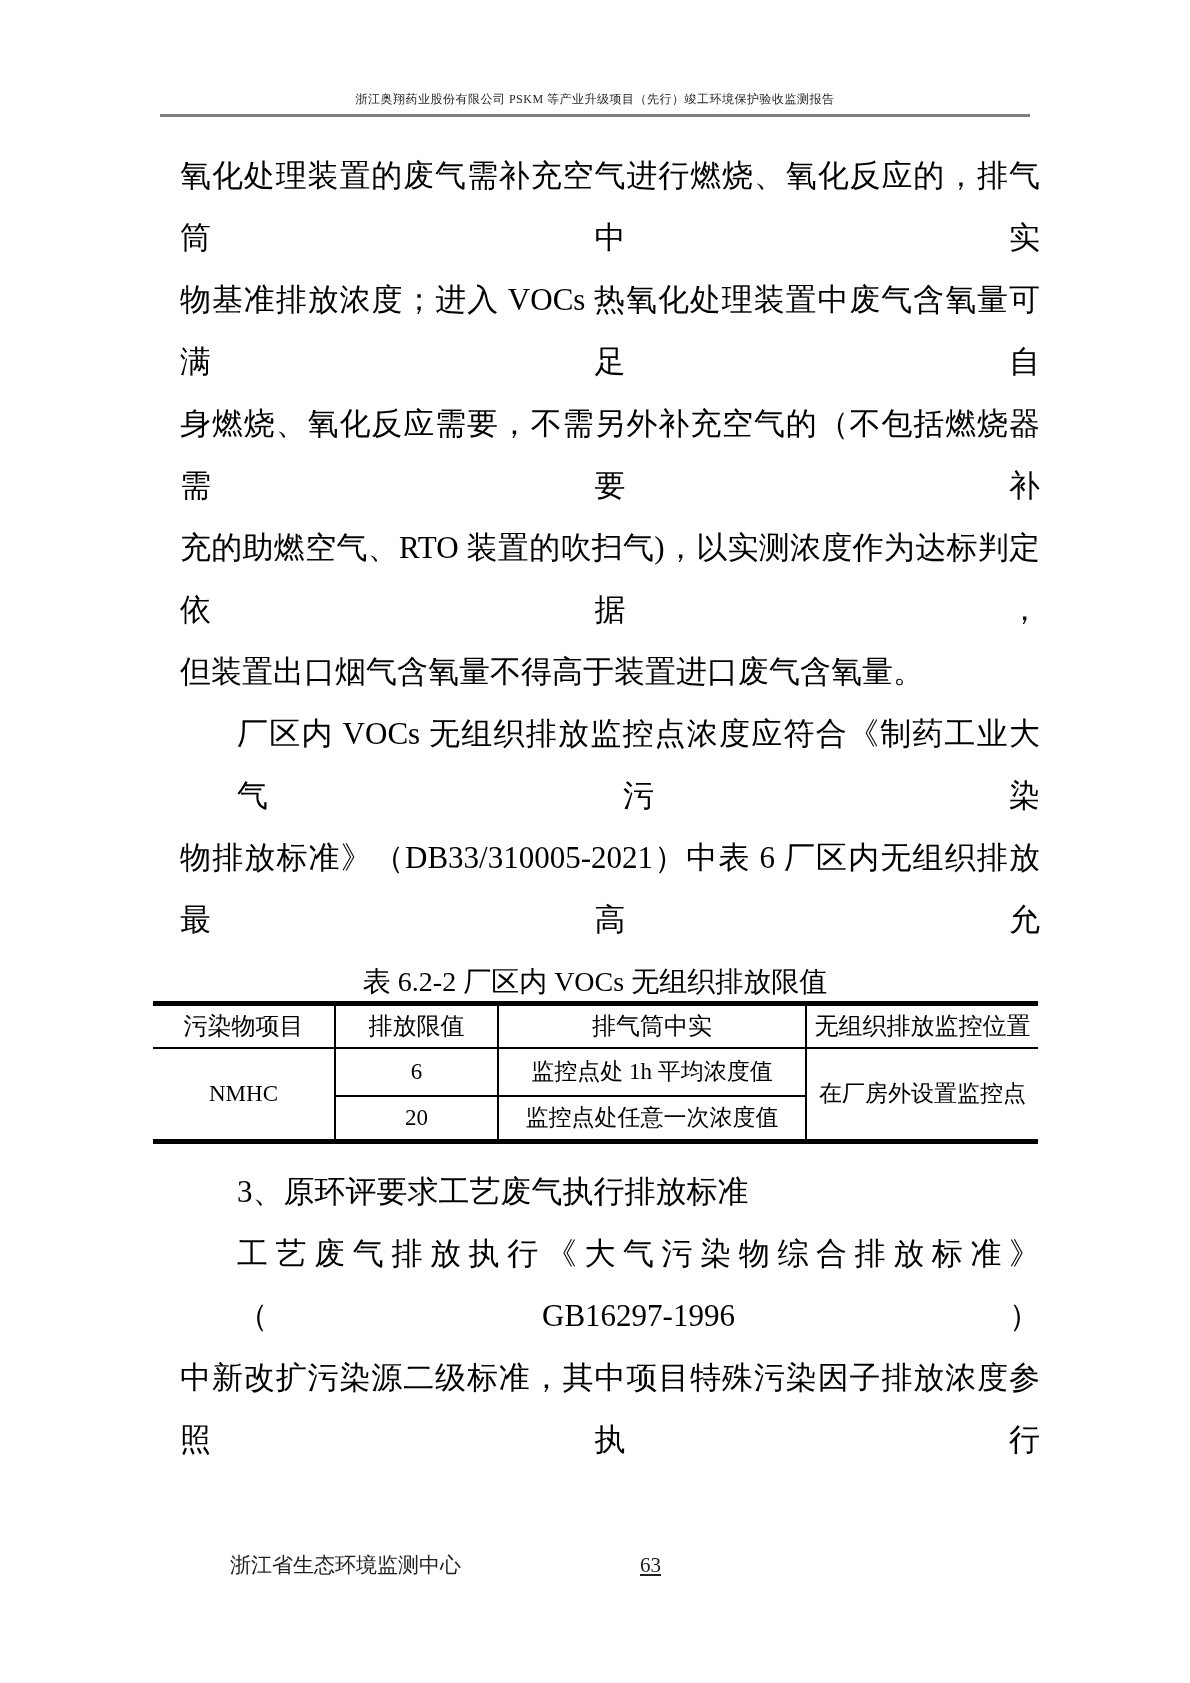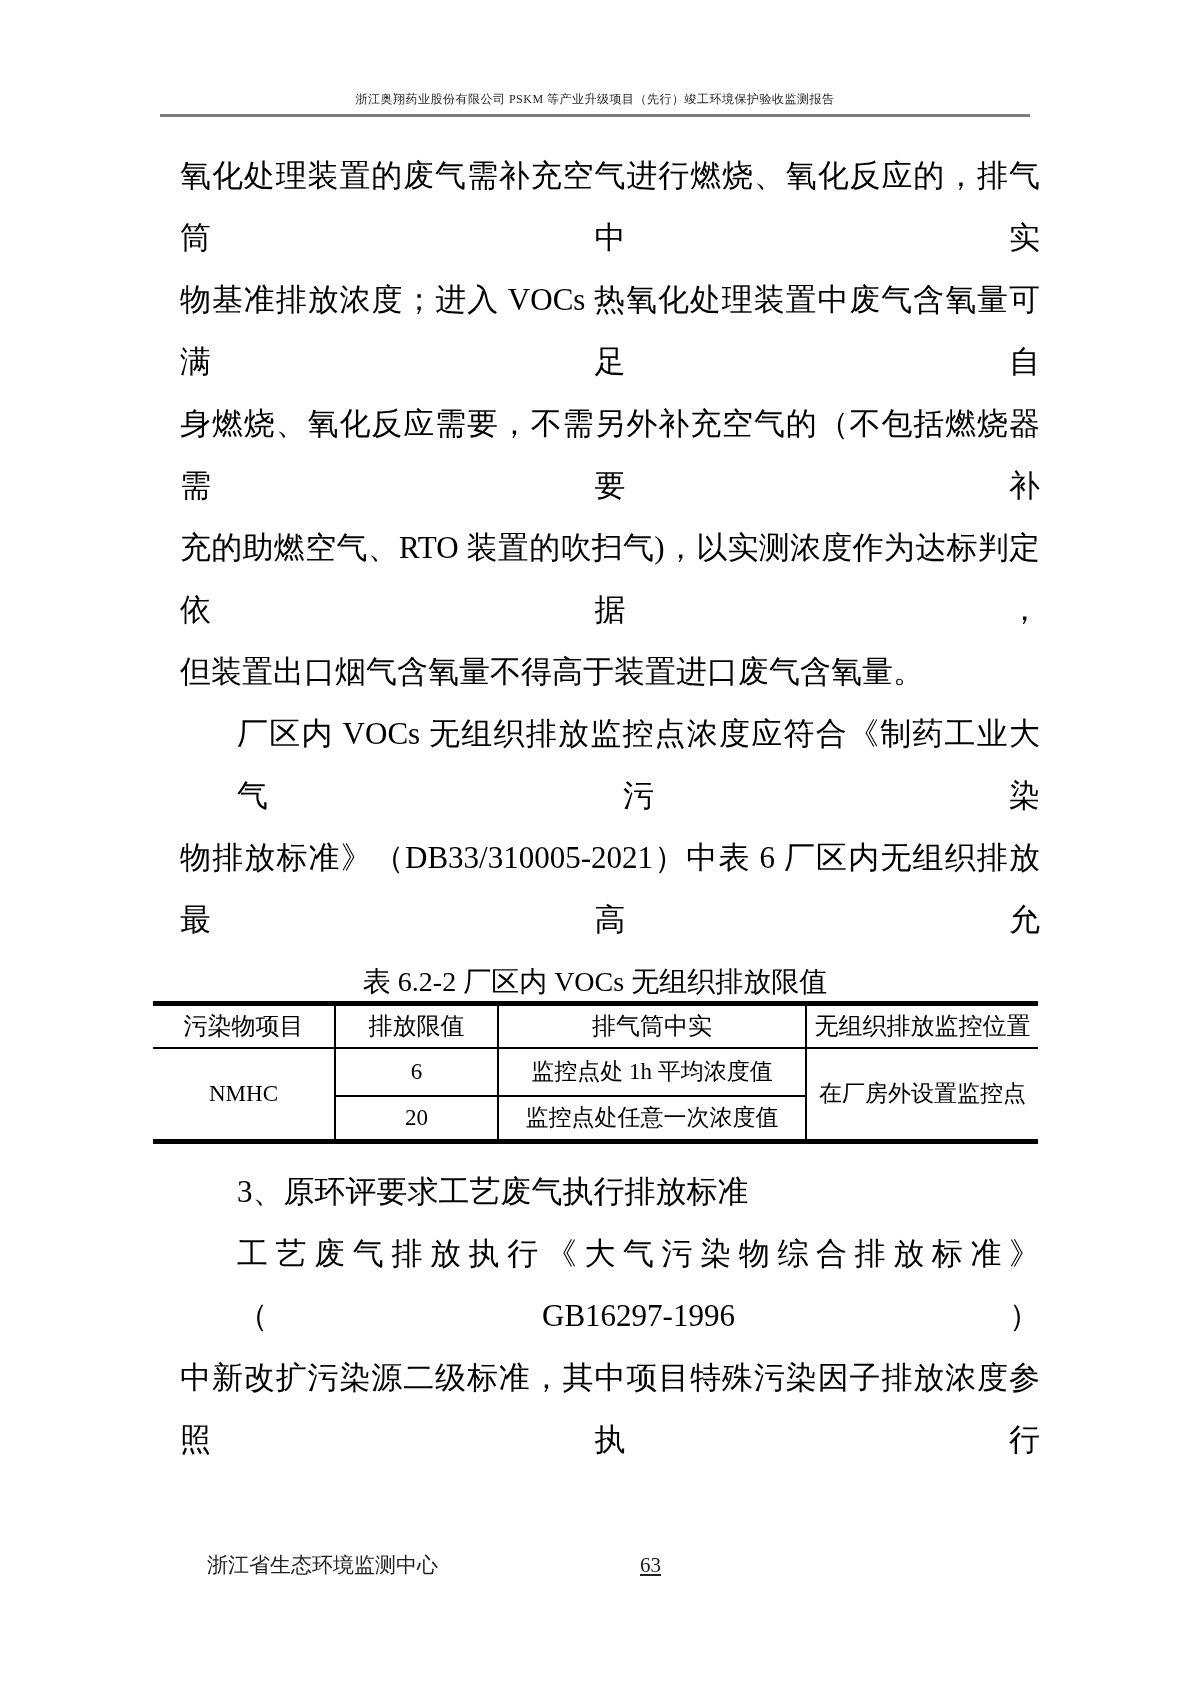--- a/index.html
+++ b/index.html
@@ -72,21 +72,21 @@
   .bl { border-left:2px solid #000; }
   td.hb { border-bottom:2px solid #000; }
   
   .footer {
     position:absolute;
     top:1552px; left:0; right:0;
     font-size:21px;
     line-height:26px;
     color:#1f1f1f;
   }
-  .foot-org { position:absolute; left:207px; top:0; }
+  .foot-org { position:absolute; left:230px; top:0; }
   .foot-num { position:absolute; left:640px; top:0;text-decoration:underline; }
 </style>
 </head>
 <body>
 
 <div class="page">
 
   <div class="hdr">浙江奥翔药业股份有限公司 PSKM 等产业升级项目（先行）竣工环境保护验收监测报告</div>
   <div class="hdr-rule"></div>
 

